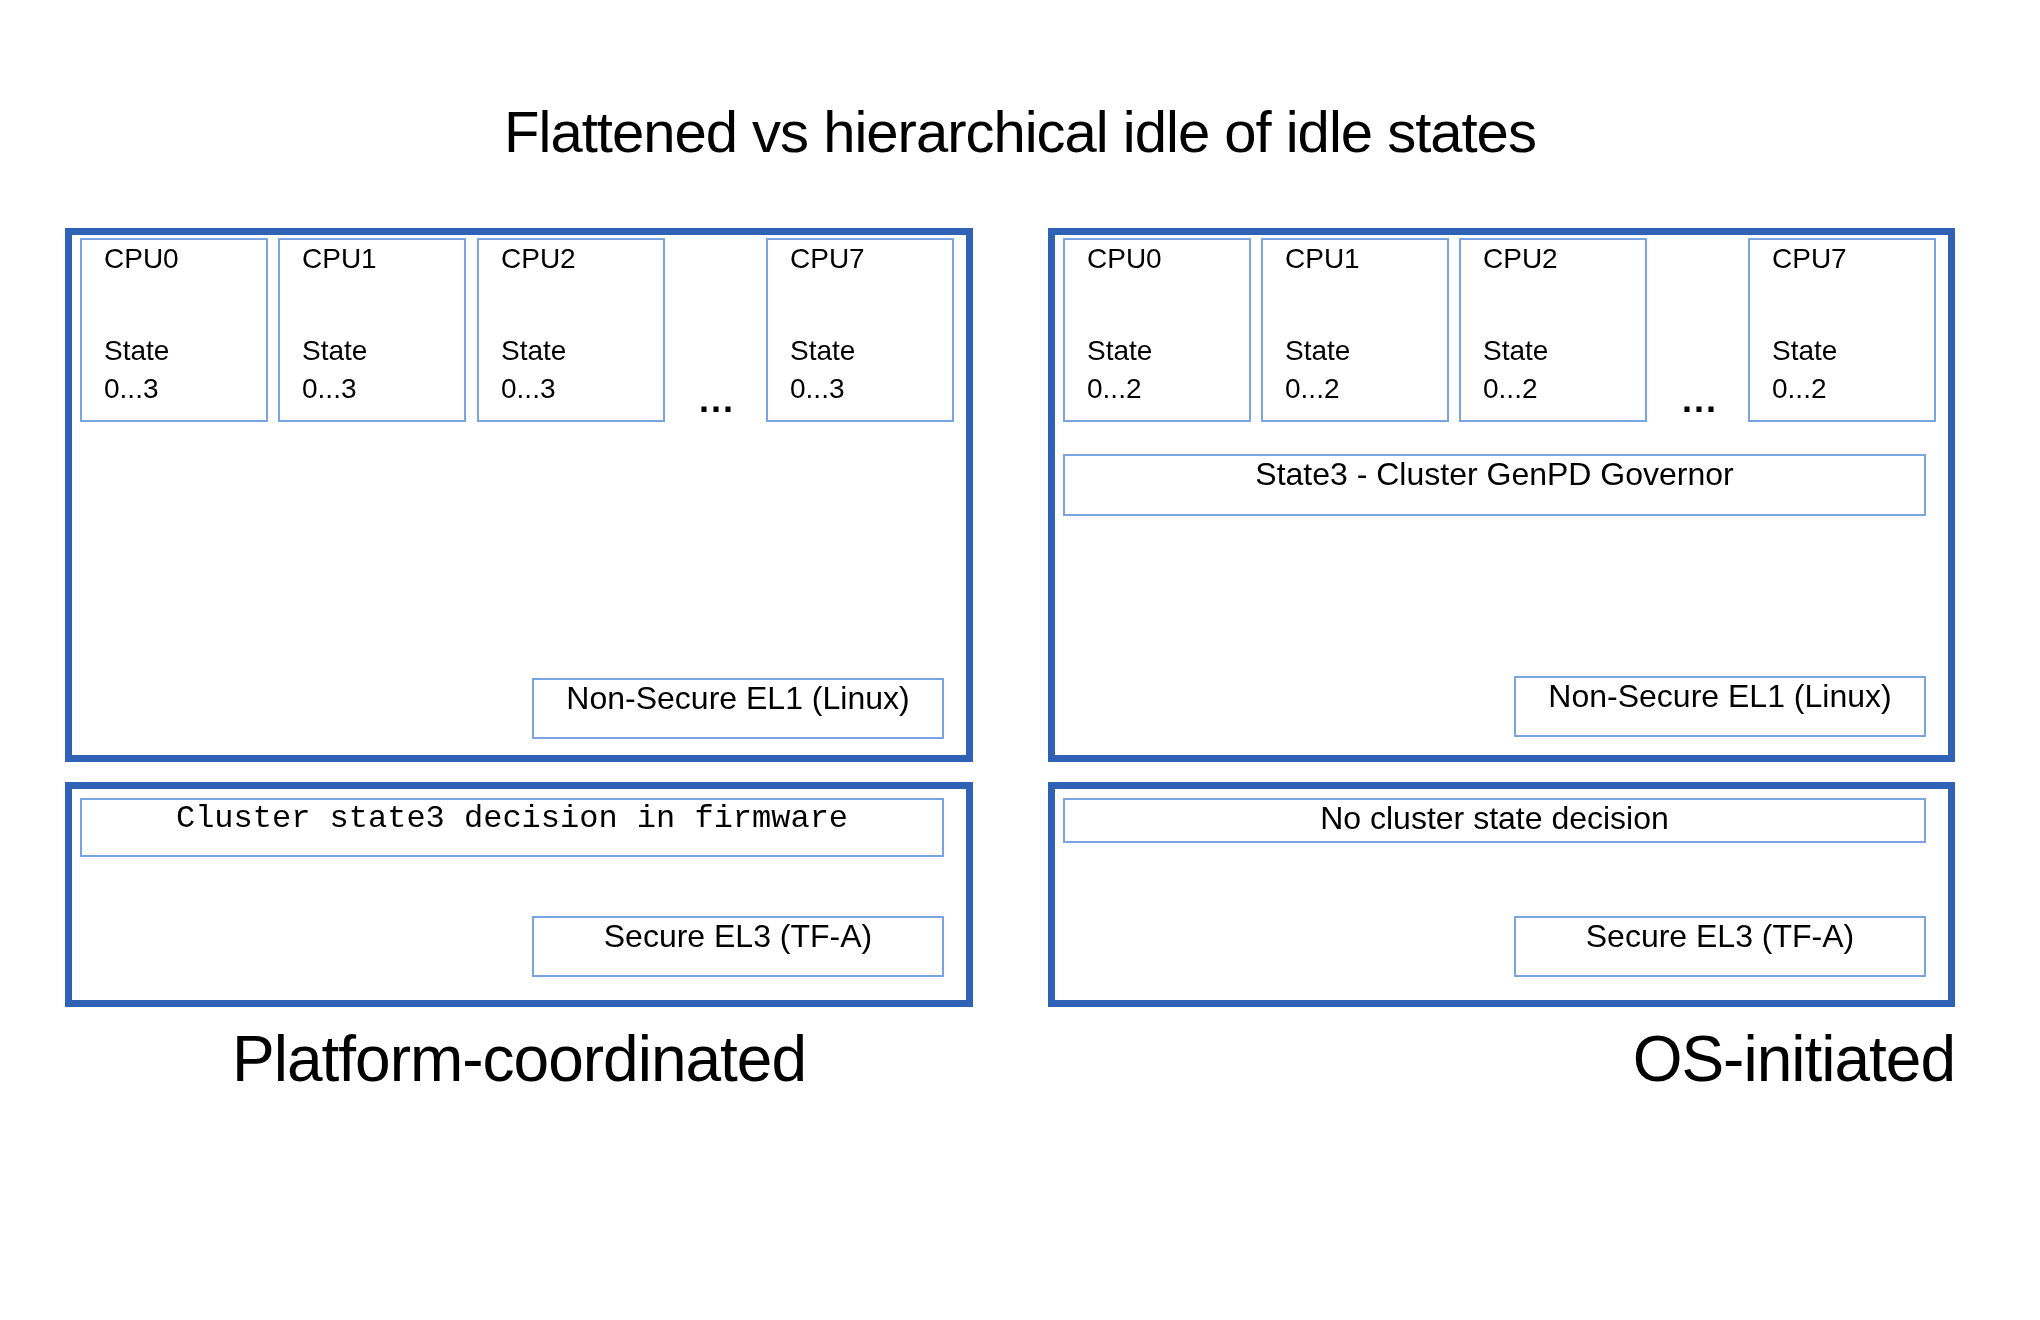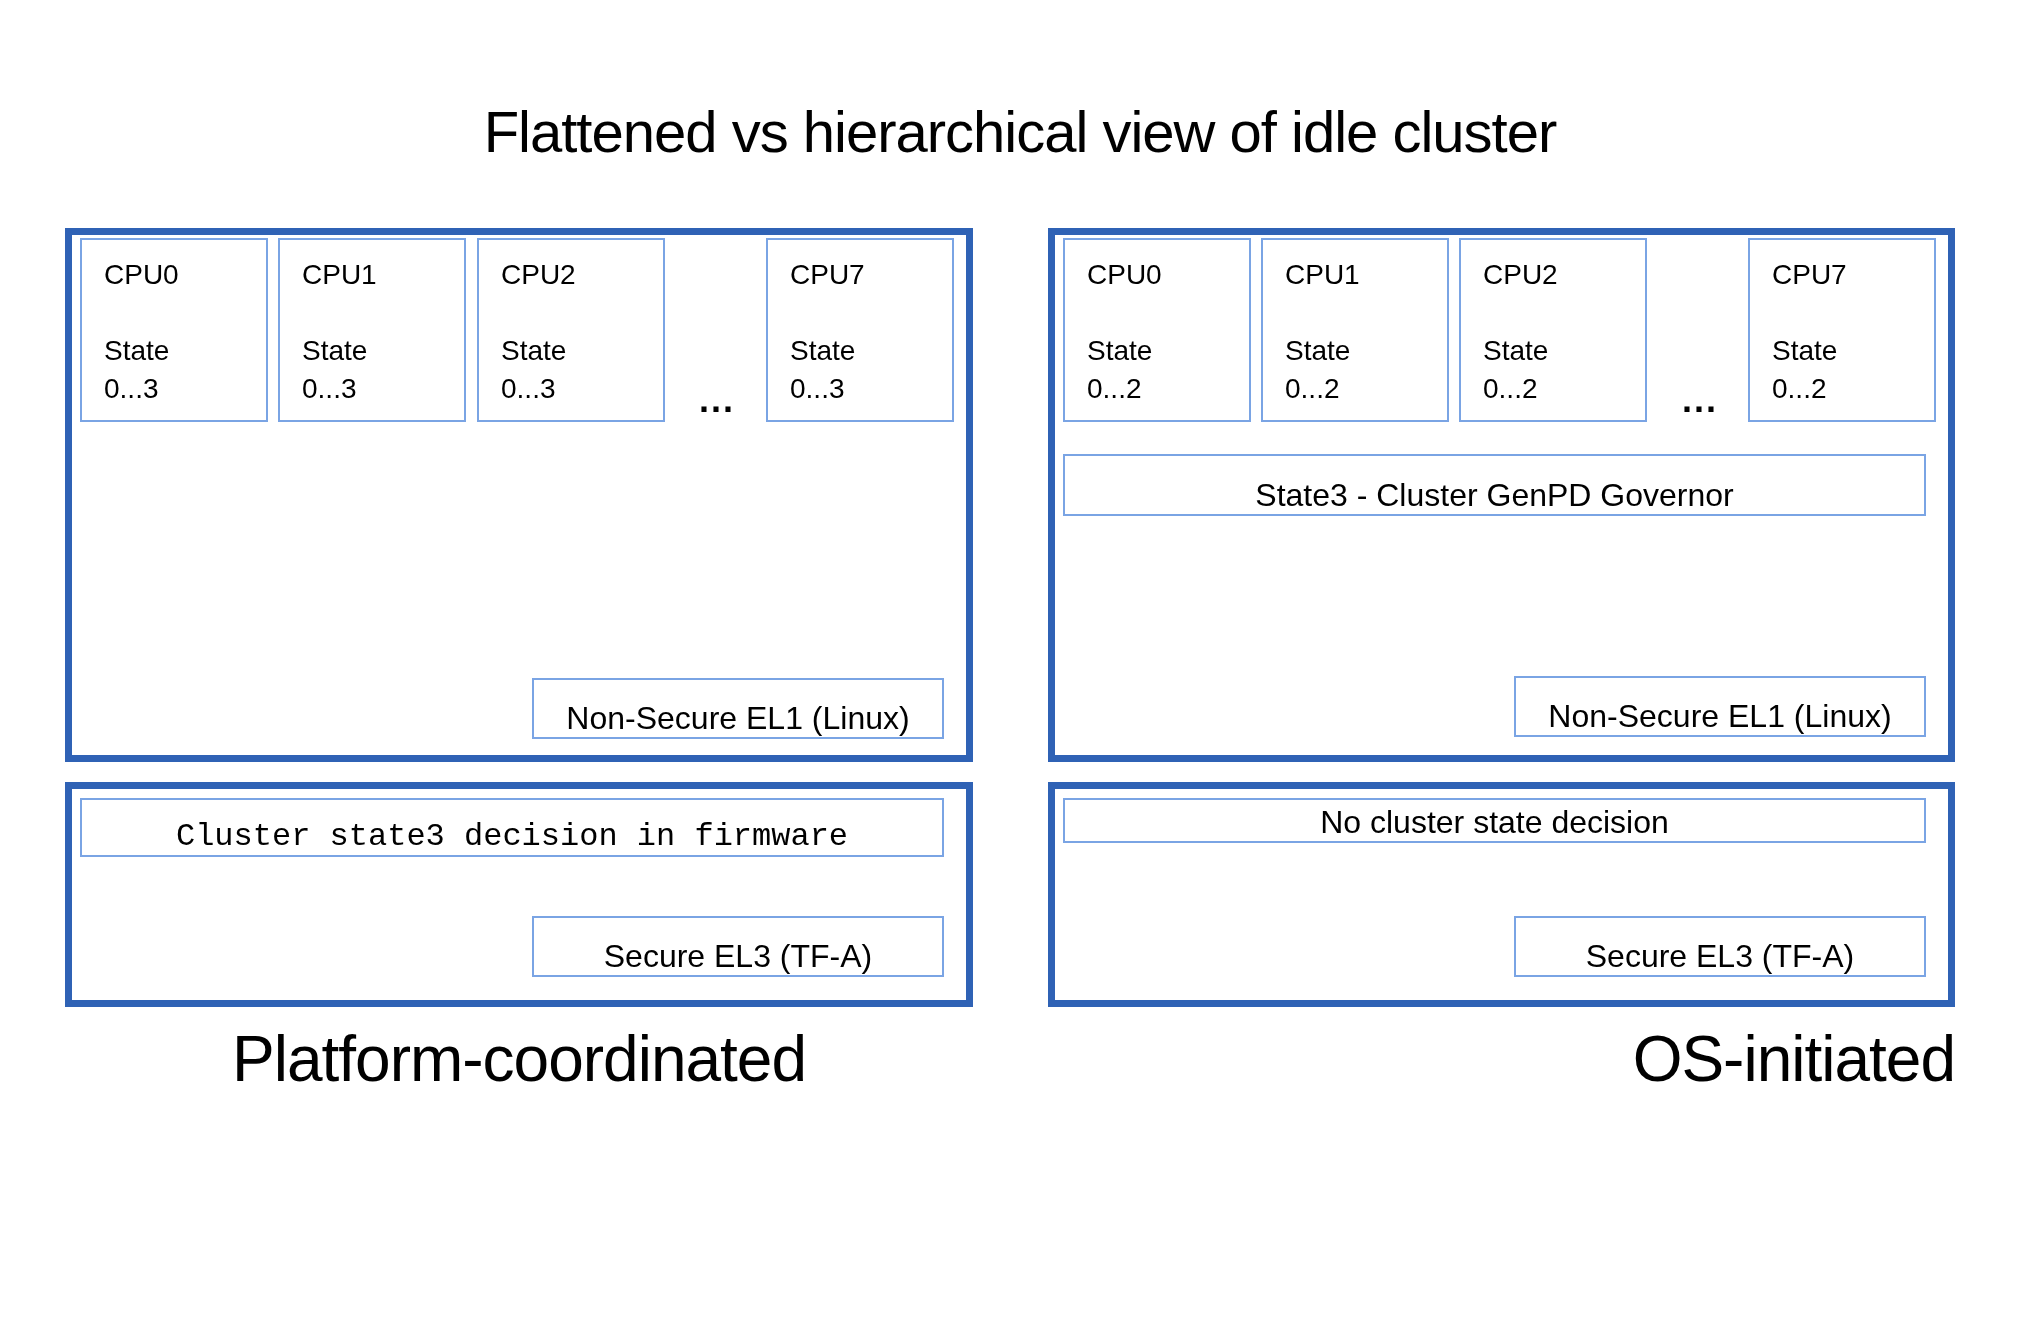--- a/index.html
+++ b/index.html
@@ -30,46 +30,46 @@
     background:var(--bg);
   }
   .thin-box{
     position:absolute;
     border:2px solid var(--inner-border);
     box-sizing:border-box;
     background:var(--bg);
   }
   .cpu-box{
     display:flex;flex-direction:column;
-    padding:16px 8px 12px 22px;
+    padding:0 8px 12px 22px;
     font-size:28px;line-height:38px;
   }
   .cpu-box .spacer{flex:1;}
   .bar{
-    display:flex;align-items:flex-end;justify-content:center;
+    display:flex;align-items:flex-start;justify-content:center;
     font-size:32px;
     text-align:center;
   }
   .ellipsis{
     position:absolute;
     font-size:36px;font-weight:bold;letter-spacing:2px;
     line-height:36px;
   }
   .panel-label{
     position:absolute;
     text-align:center;font-size:64px;letter-spacing:-1px;
     white-space:nowrap;
   }
 </style>
 </head>
 <body>
 
 <div id="stage">
 
-  <div class="title">Flattened vs hierarchical view of idle cluster</div>
+  <div class="title">Flattened vs hierarchical idle of idle states</div>
 
   <div class="panel">
 
     <div class="outer-box" style="left:65px;top:228px;width:908px;height:534px;"></div>
 
     <div class="thin-box cpu-box" style="left:80px;top:238px;width:188px;height:184px;">
       <span>CPU0</span>
       <span class="spacer"></span>
       <span>State</span>
       <span>0...3</span>

